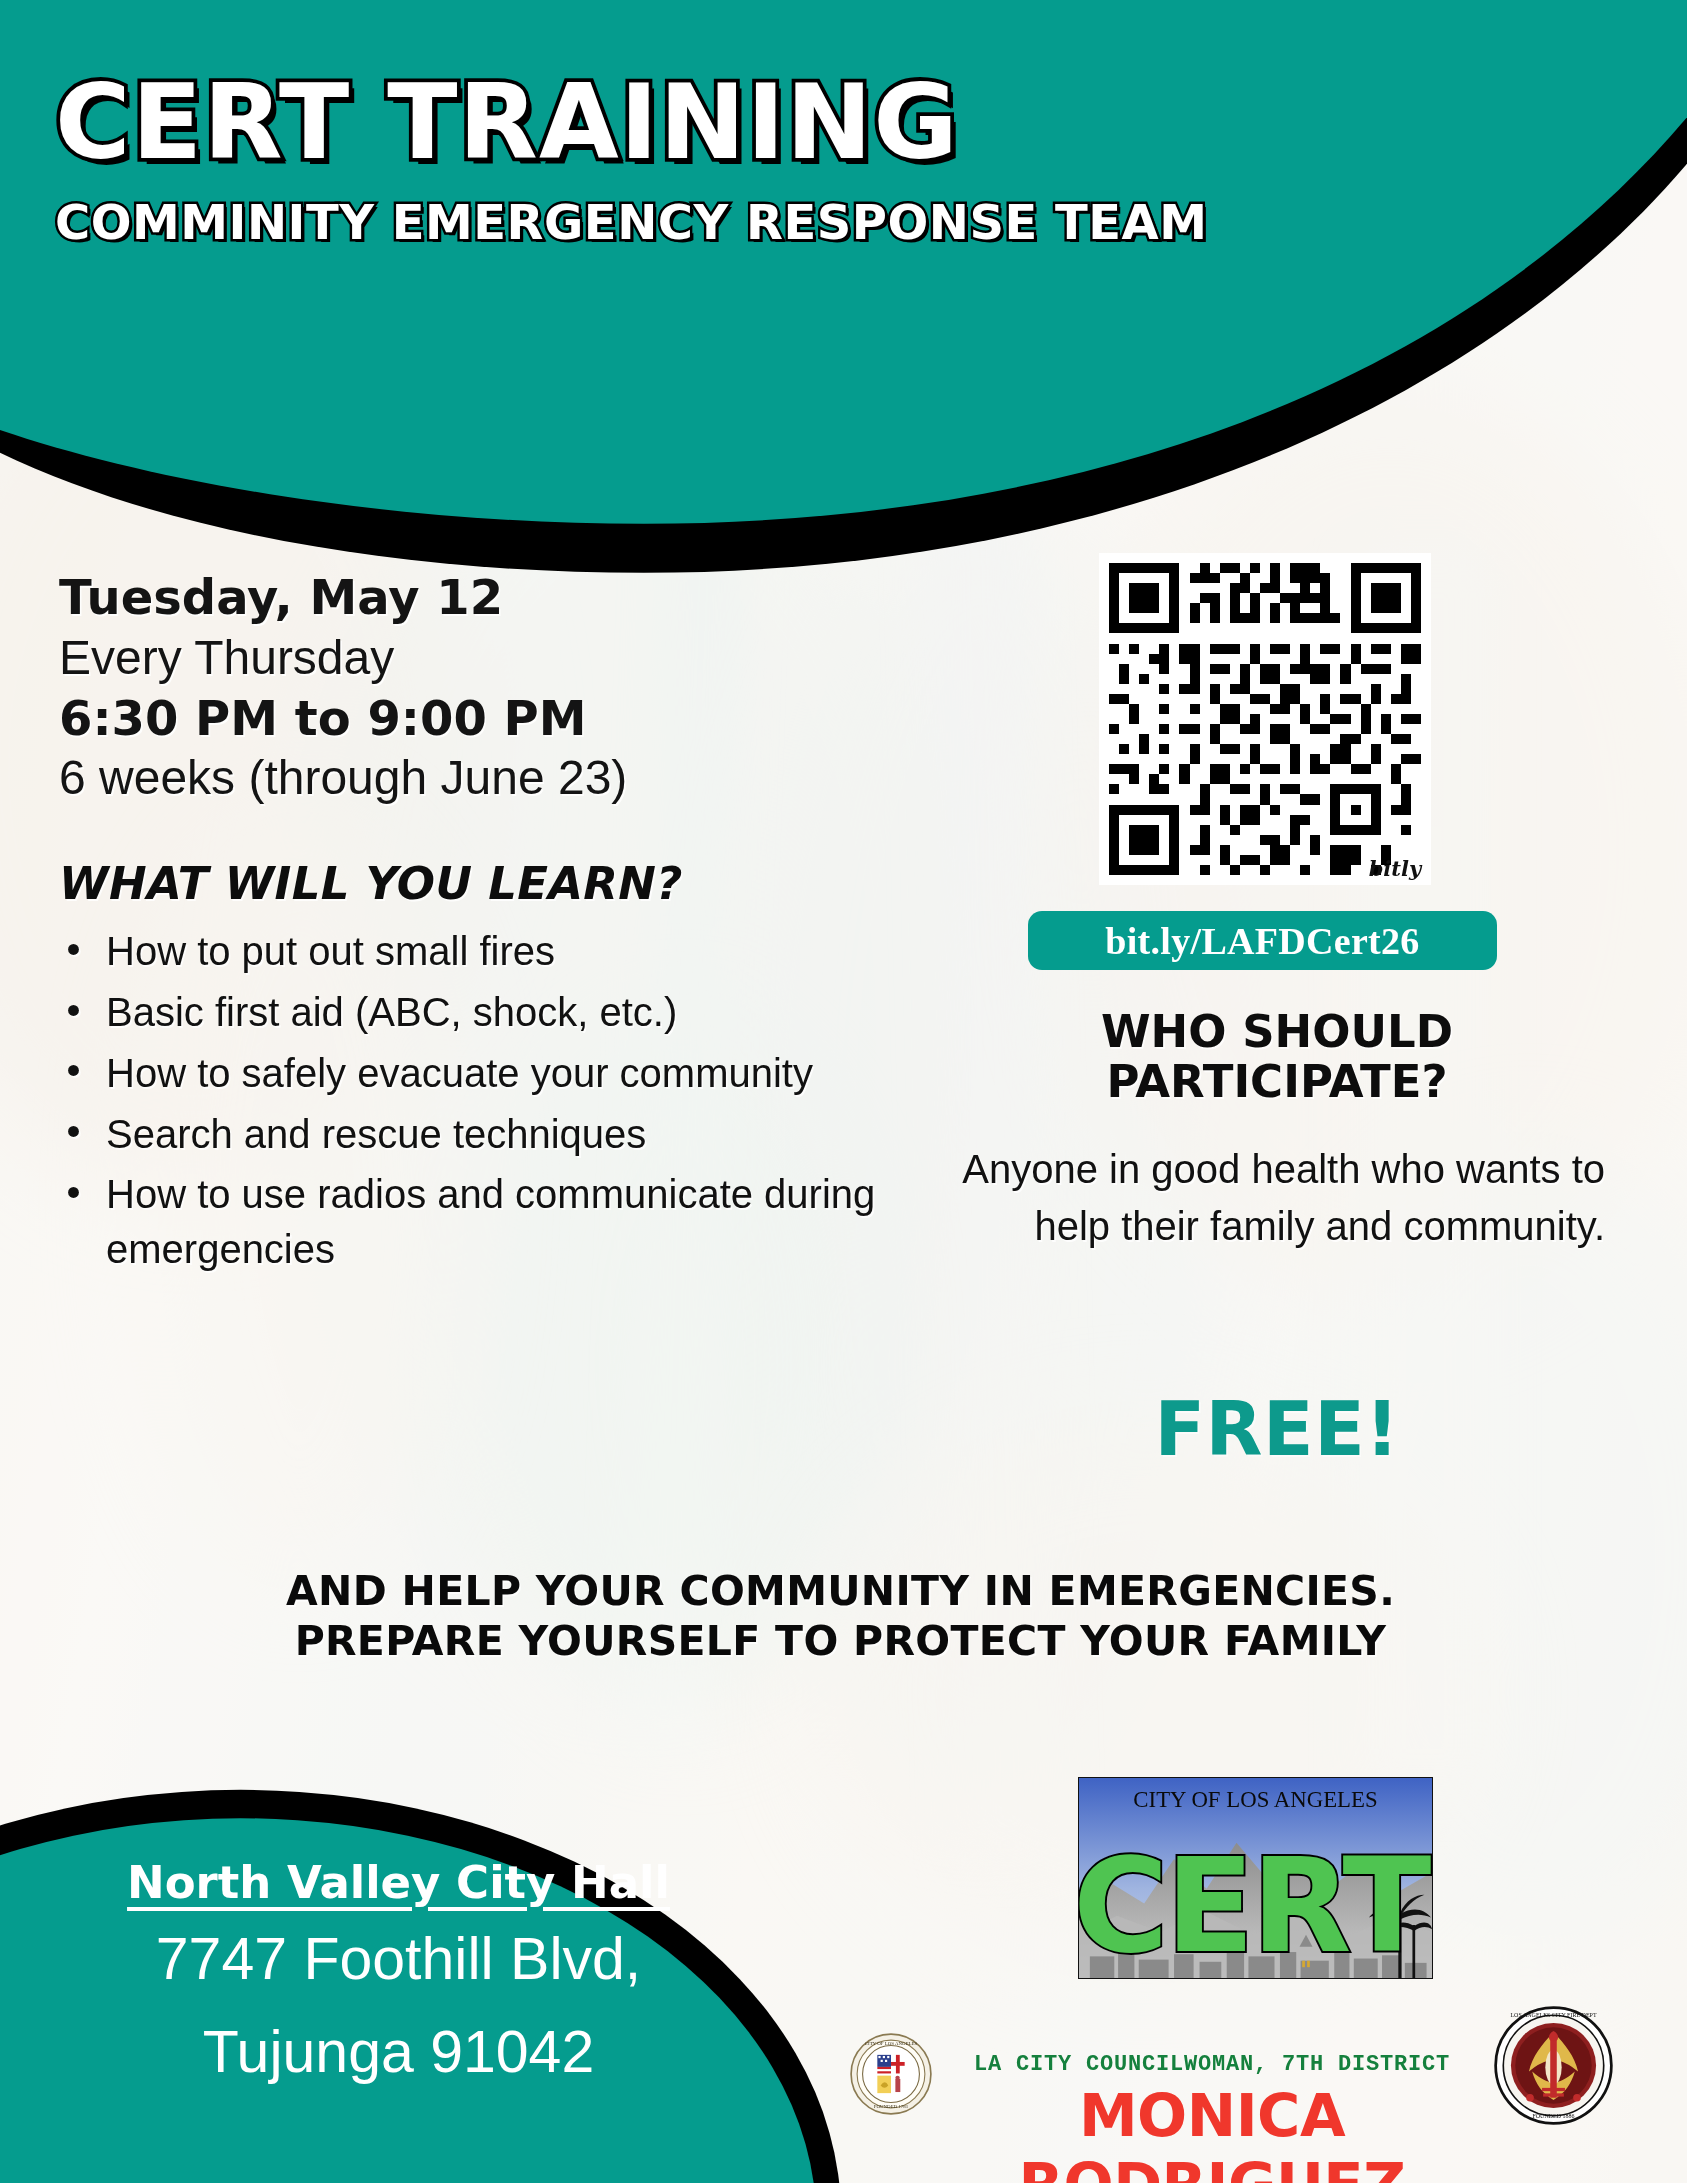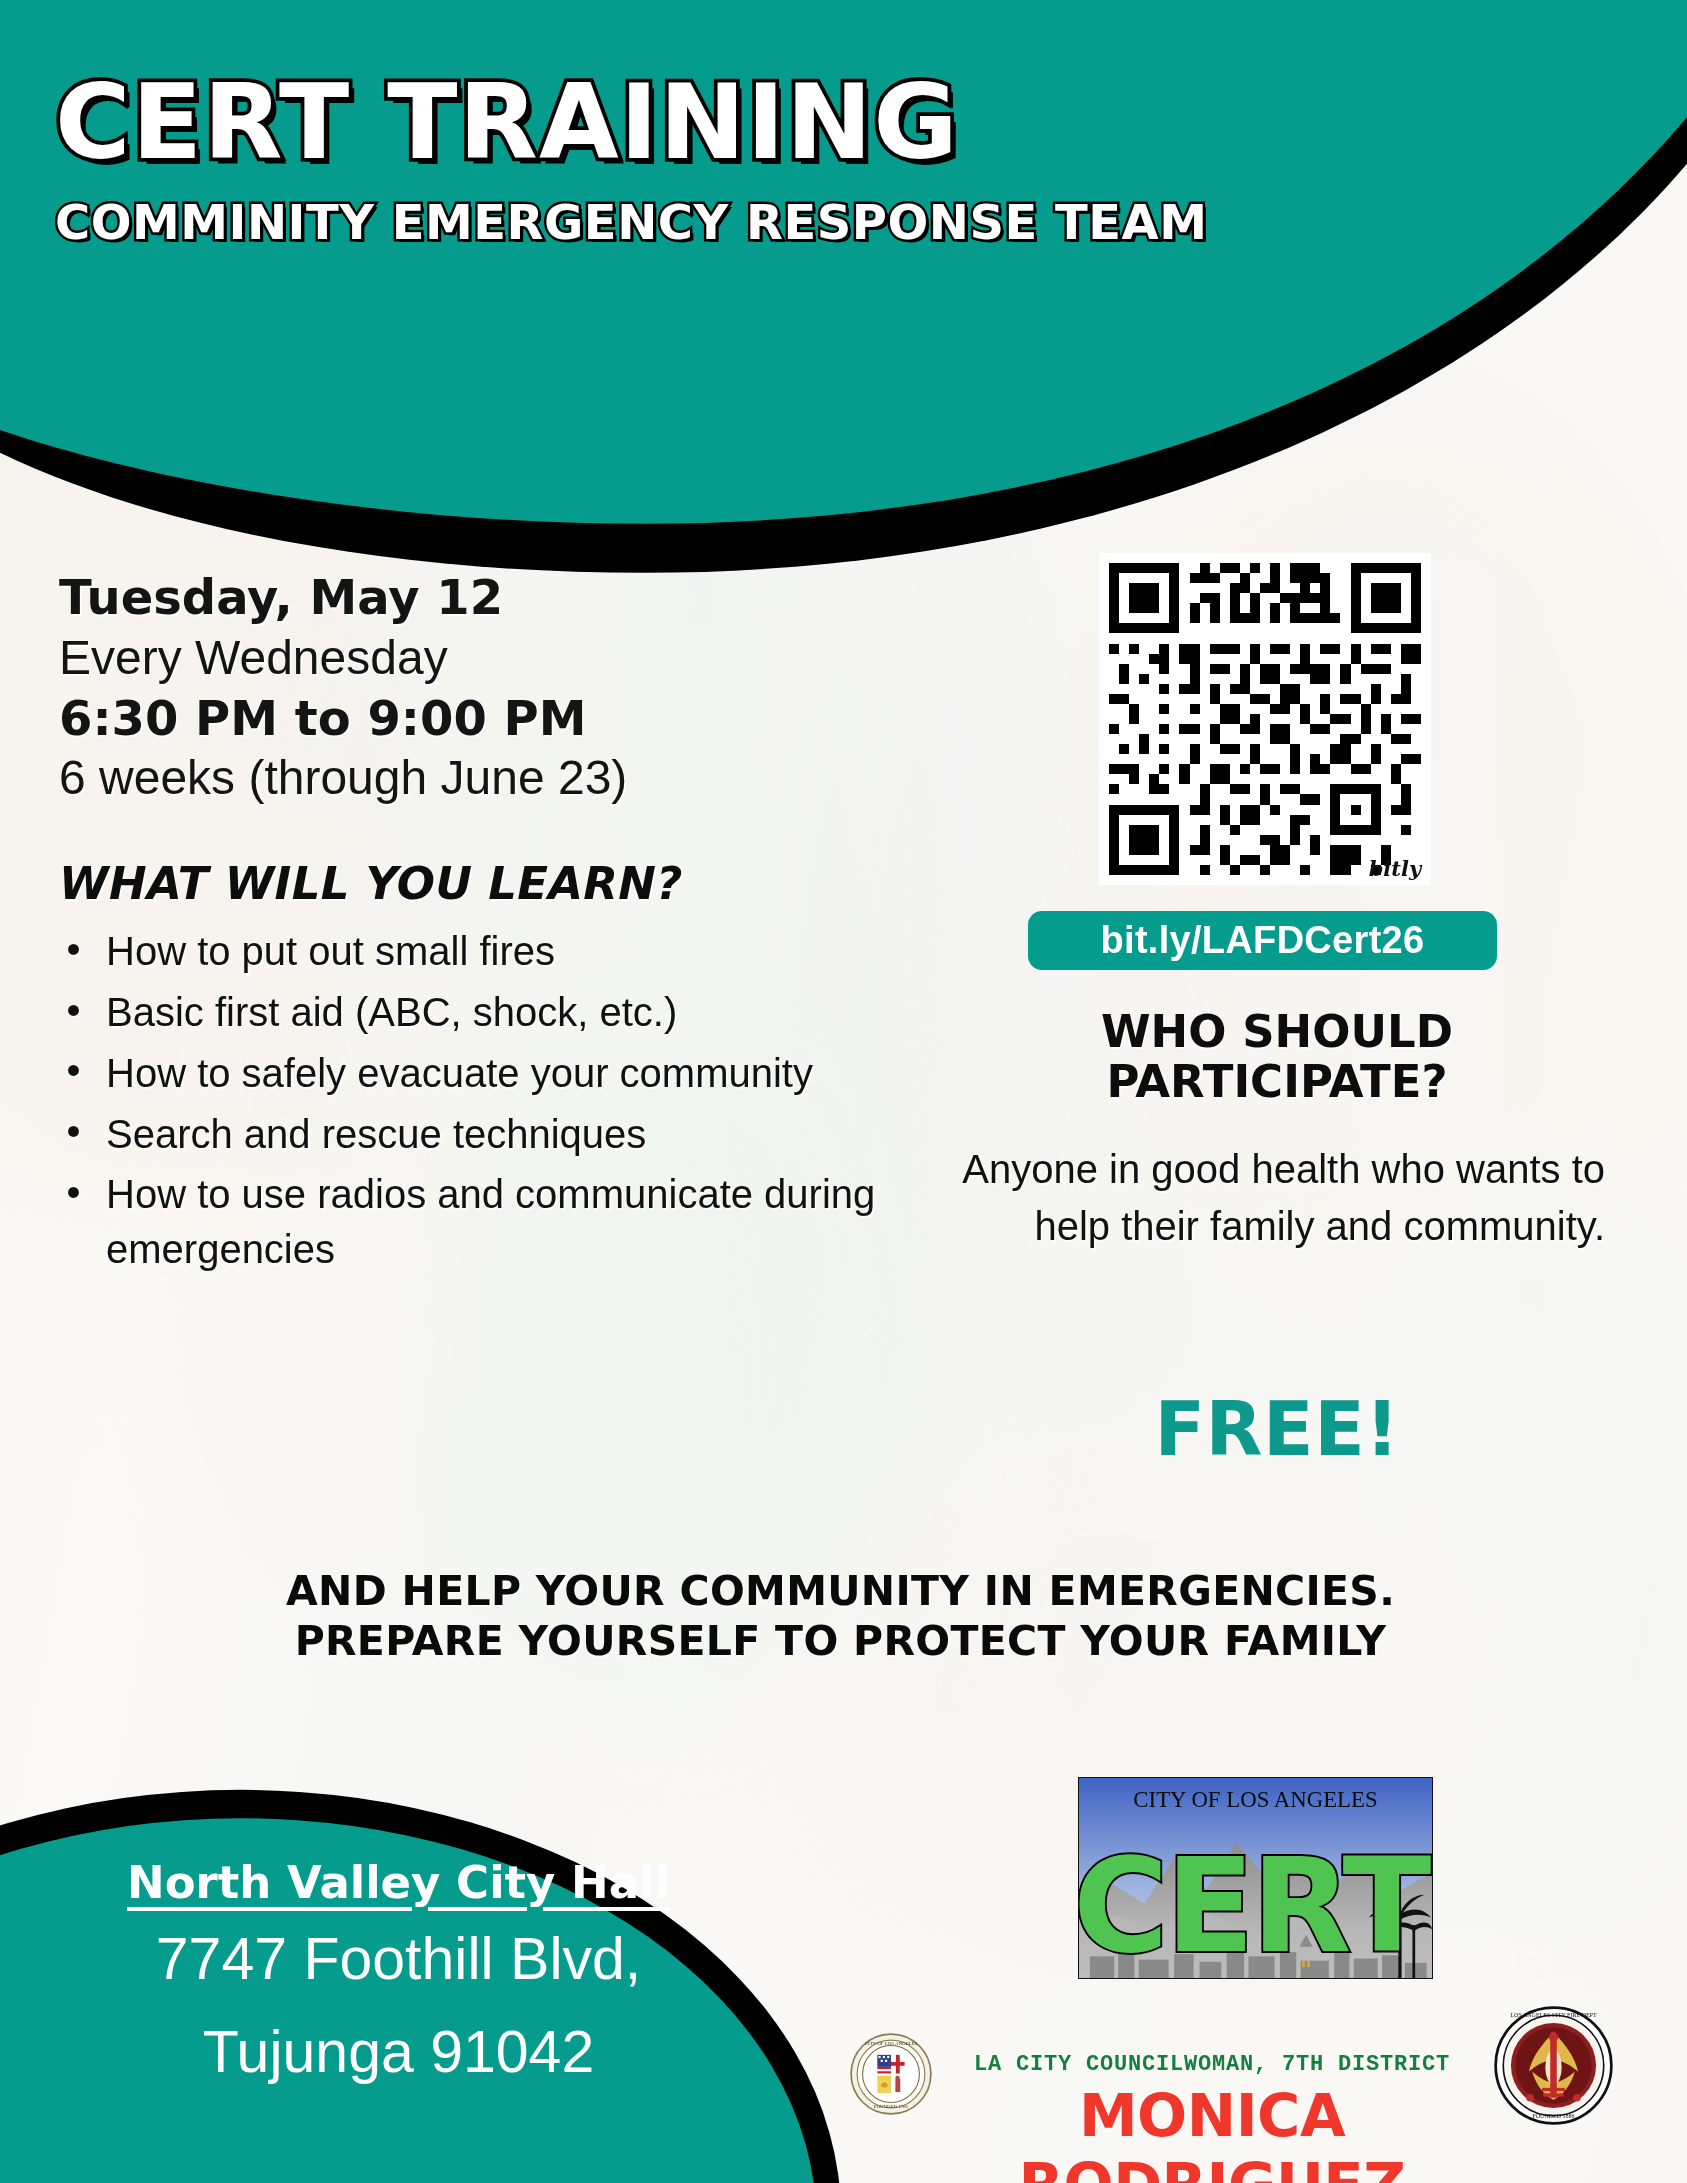--- a/index.html
+++ b/index.html
@@ -71,21 +71,21 @@
   .learn-list li::before{content:"\2022";position:absolute;left:7.6px;top:-2.2px;font-size:40px;color:#111;}
 
   
   .qr-wrap{position:absolute;left:1099px;top:553px;width:332px;}
   .qr-box{position:relative;width:332px;height:332px;background:#fff;}
   .qr-box svg{display:block;width:332px;height:332px;}
   .bitly-mark{position:absolute;right:9.8px;bottom:4.4px;font-family:"DejaVu Serif",serif;
     font-style:italic;font-weight:bold;font-size:21px;color:#111;margin-top:15px;}
   .url-pill{position:absolute;left:1028px;top:911px;width:469px;height:59px;background:#059c8e;
     border-radius:14px;display:flex;align-items:center;justify-content:center;}
-  .url-pill span{font-family:Liberation Sans, sans-serif;font-weight:bold;font-size:38px;color:#fff;letter-spacing:0.3px;}
+  .url-pill span{font-family:Liberation Serif, serif;font-weight:bold;font-size:38px;color:#fff;letter-spacing:0.3px;}
 
   .who-head{position:absolute;left:1004px;top:1007px;width:546px;text-align:center;
     font-family:"DejaVu Sans",sans-serif;font-weight:bold;font-size:45px;line-height:1.12;color:#0d0d0d;
     text-shadow:1.6px 1.6px 0 rgba(255,255,255,.8);}
   .who-body{position:absolute;left:961px;top:1141px;width:644px;text-align:right;
     font-family:"Liberation Sans",sans-serif;font-size:40px;line-height:1.42;color:#111;
     text-shadow:1.6px 1.6px 0 rgba(255,255,255,.8);}
   .free{position:absolute;left:1004px;top:1386px;width:546px;text-align:center;
     font-family:"DejaVu Sans",sans-serif;font-weight:bold;font-size:74px;color:#0d9a8c;letter-spacing:0.5px;
     text-shadow:1.6px 1.6px 0 rgba(255,255,255,.55);}
@@ -141,21 +141,21 @@
     <path d="M0,0 H3091 V215 C2690,690 2010,960 1180,960 C700,960 270,880 0,788 Z" fill="#059c8e"></path>
   </svg>
 
   <div class="hdr-text">
     <h1 class="hdr-title">CERT TRAINING</h1>
     <div class="hdr-sub">COMMINITY EMERGENCY RESPONSE TEAM</div>
   </div>
 
   <div class="left-col">
     <p class="dt-bold">Tuesday, May 12</p>
-    <p class="dt-light">Every Wednesday</p>
+    <p class="dt-light">Every Thursday</p>
     <p class="dt-bold">6:30 PM to 9:00 PM</p>
     <p class="dt-light">6 weeks (through June 23)</p>
 
     <div class="learn-head">WHAT WILL YOU LEARN?</div>
     <ul class="learn-list">
       <li>How to put out small fires</li>
       <li>Basic first aid (ABC, shock, etc.)</li>
       <li>How to safely evacuate your community</li>
       <li>Search and rescue techniques</li>
       <li>How to use radios and communicate during emergencies</li>

